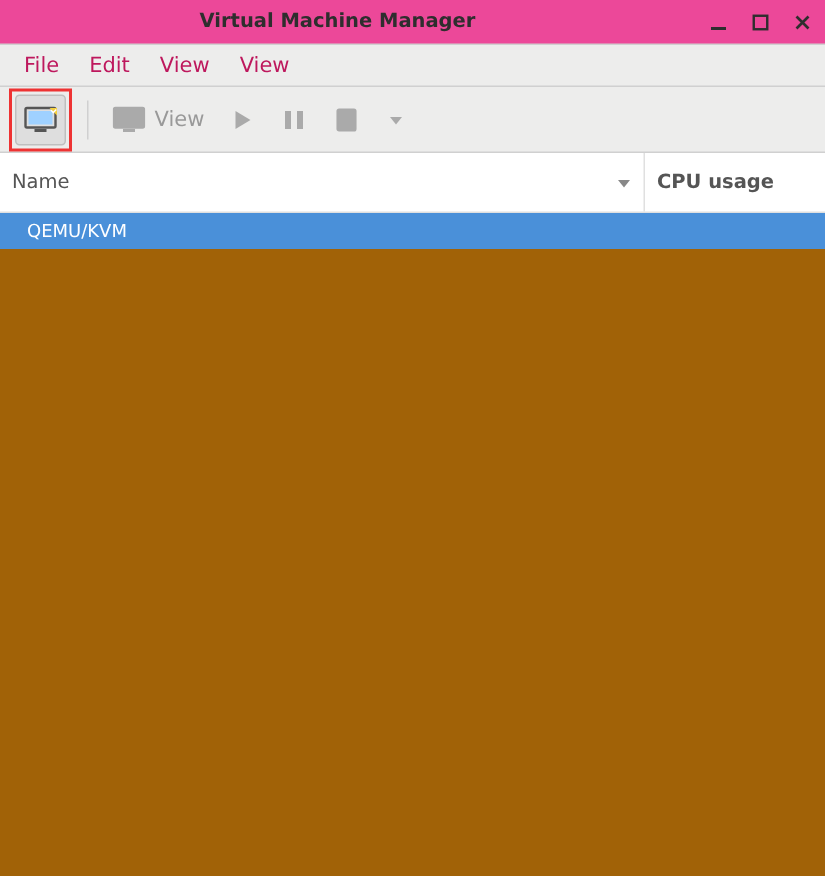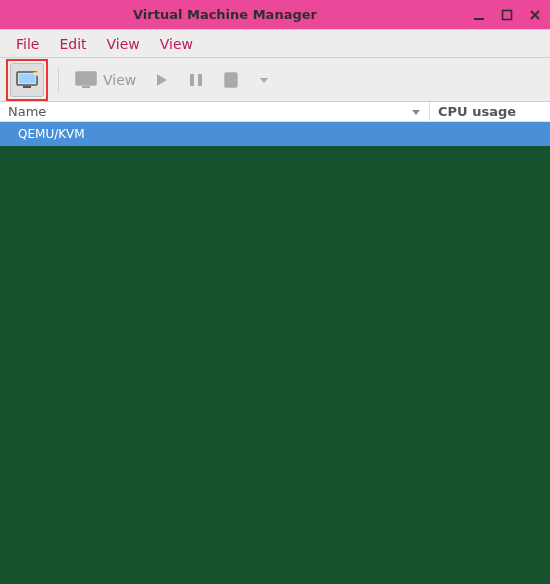--- a/index.html
+++ b/index.html
@@ -91,21 +91,21 @@
     border-radius: 3px;
     padding: 3px 5px;
   }
   .vsep {
     width: 1px;
     height: 26px;
     background: #d0d0d0;
     margin: 0 4px;
   }
   .column-headers {
-    height: 20px;
+    height: 40px;
     display: flex;
     align-items: center;
     background: #fff;
     border-bottom: 1px solid #e0e0e0;
     font-size: 13px;
     color: #555;
   }
   .col-name {
     flex: 1;
     padding-left: 8px;
@@ -119,21 +119,21 @@
   .col-cpu {
     width: 120px;
     padding-left: 8px;
     height: 100%;
     display: flex;
     align-items: center;
     font-weight: bold;
   }
   .list-area {
     flex: 1;
-    background: #14532d;
+    background: #a16207;
     overflow: auto;
   }
   .conn-row {
     height: 24px;
     background: #4a90d9;
     color: #fff;
     font-size: 12px;
     display: flex;
     align-items: center;
     padding-left: 18px;

